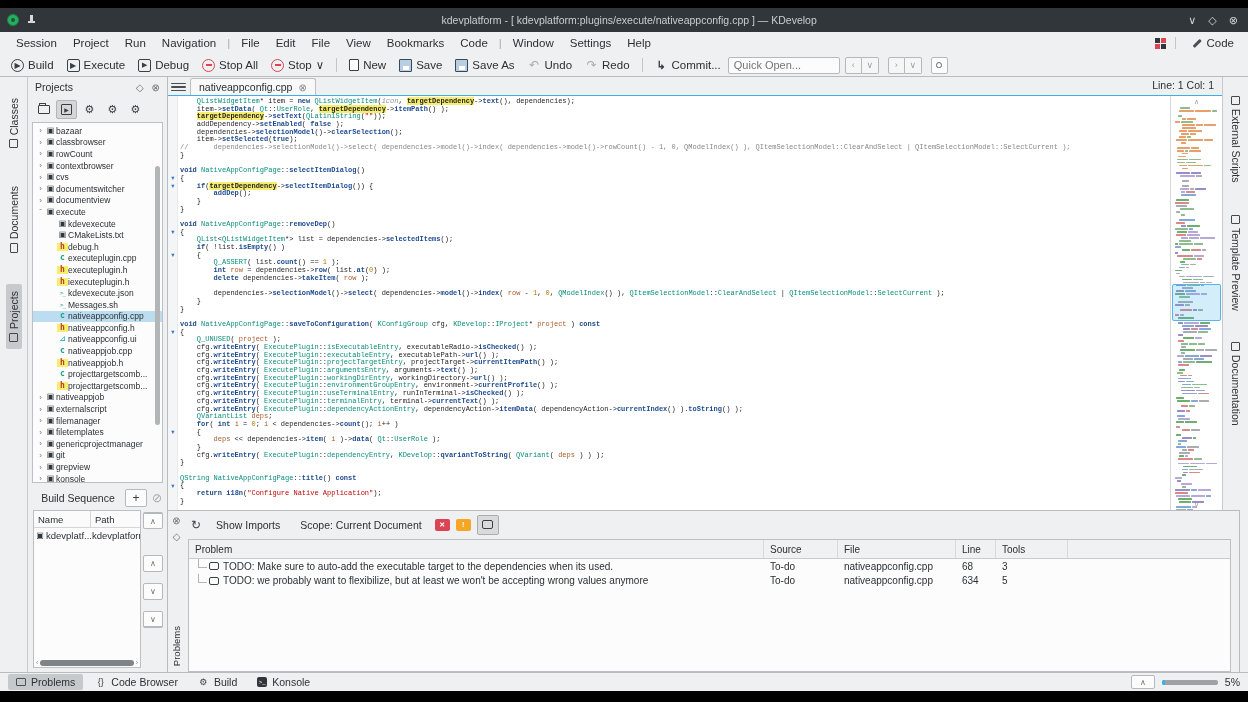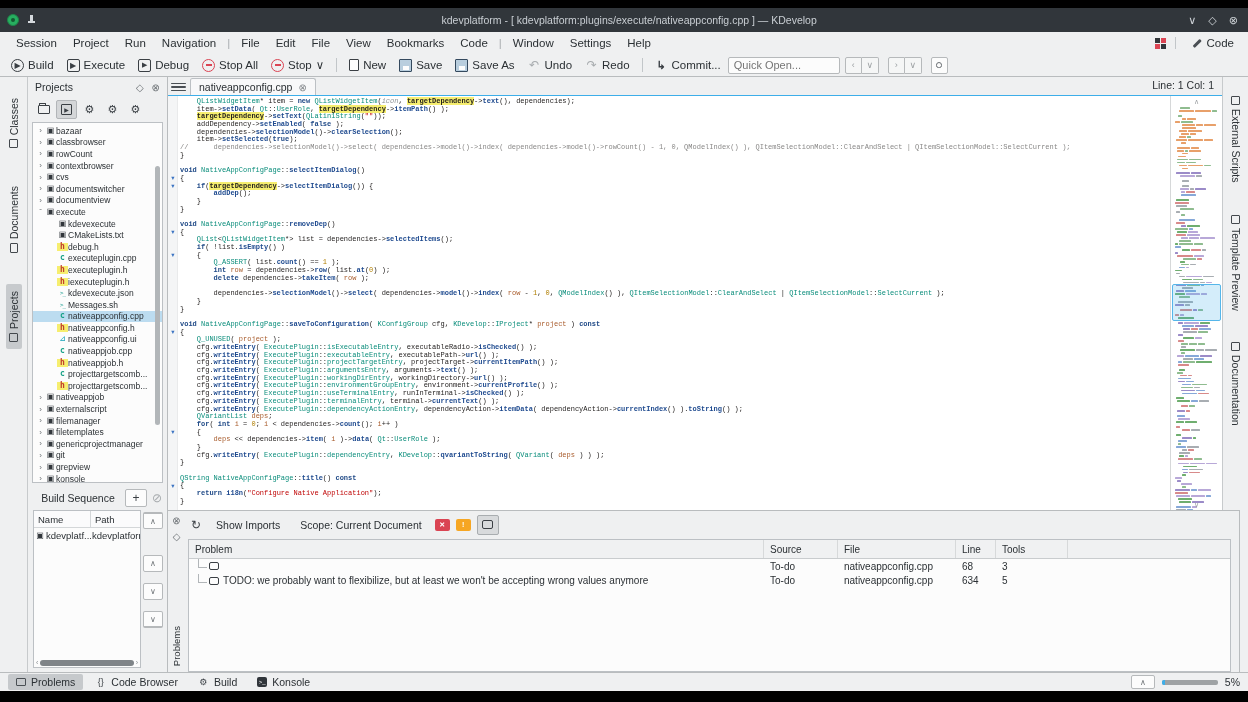--- a/index.html
+++ b/index.html
@@ -1067,20 +1067,21 @@
                 <div class="bp-th col-file">File</div>
                 <div class="bp-th col-line">Line</div>
                 <div class="bp-th col-column">Tools</div>
                 <div class="bp-th col-fill"></div>
               </div>
             <div id="problems-rows">
                 <div class="bp-row">
                   <div class="bp-cell col-problem" style="display: flex; align-items: center; padding-left: 0px;">
                     <span class="branch"></span>
                     <span class="bubble-s"></span>
+                    <span class="prob-text">TODO: Make sure to auto-add the executable target to the dependencies when its used.</span>
                   </div>
                   <div class="bp-cell col-source">To-do</div>
                   <div class="bp-cell col-file">nativeappconfig.cpp</div>
                   <div class="bp-cell col-line">68</div>
                   <div class="bp-cell col-column">3</div>
                 </div>
                 <div class="bp-row">
                   <div class="bp-cell col-problem" style="display: flex; align-items: center; padding-left: 0px;">
                     <span class="branch"></span>
                     <span class="bubble-s"></span>

